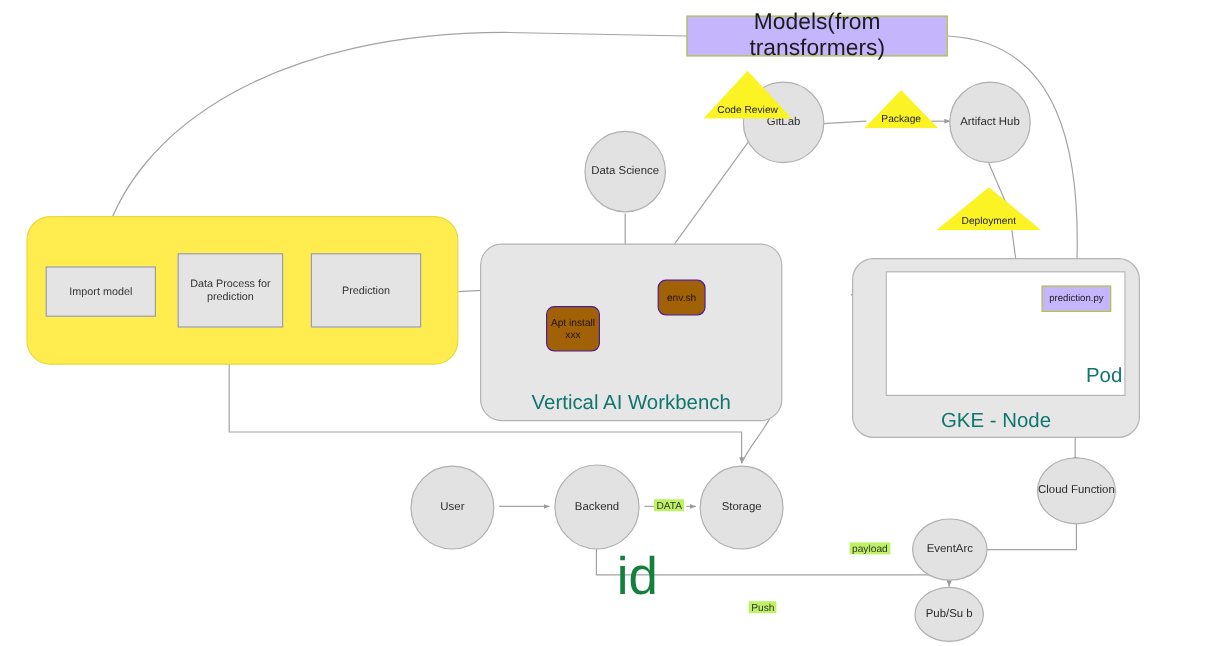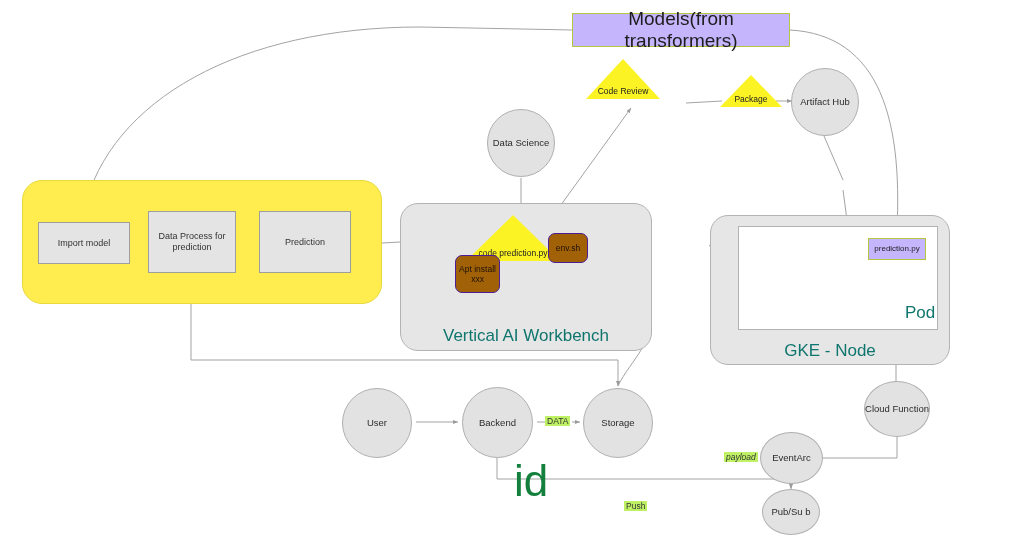--- a/index.html
+++ b/index.html
@@ -105,50 +105,51 @@
   <div class="node olive models-title" style="left:572px;top:13px;width:218px;height:34px;">Models(from transformers)</div>
 
   <div class="node yellowbox" style="left:22px;top:180px;width:360px;height:124px;"></div>
   <div class="node greyrect" style="left:38px;top:222px;width:92px;height:42px;">Import model</div>
   <div class="node greyrect" style="left:259px;top:211px;width:92px;height:62px;">Prediction</div>
   <div class="node greyrect" style="left:148px;top:211px;width:88px;height:62px;">Data Process for prediction</div>
 
   <div class="node container-round" style="left:400px;top:203px;width:252px;height:148px;"></div>
   <div class="container-label" style="left:400px;top:326px;width:252px;text-align:center;">Vertical AI Workbench</div>
 
-  <div class="tri" style="left:466px;top:215px;width:94px;height:46px;">
-    <div class="tri-shape"></div>
-    <div class="tri-label">code prediction.py</div>
-  </div>
 
   <div class="node redbox" style="left:548px;top:233px;width:40px;height:30px;">env.sh</div>
   <div class="node redbox" style="left:455px;top:255px;width:45px;height:38px;">Apt install xxx</div>
 
   <div class="node container-round" style="left:710px;top:215px;width:240px;height:150px;"></div>
   <div class="container-label" style="left:710px;top:341px;width:240px;text-align:center;">GKE - Node</div>
   <div class="node innerbox" style="left:738px;top:226px;width:200px;height:104px;"></div>
   <div class="container-label" style="left:905px;top:303px;">Pod</div>
   <div class="node olive predpy" style="left:868px;top:238px;width:58px;height:22px;">prediction.py</div>
 
   <div class="node circle" style="left:487px;top:109px;width:68px;height:68px;">Data Science</div>
+  <div class="node circle" style="left:619px;top:68px;width:68px;height:68px;">GitLab</div>
   <div class="node circle" style="left:791px;top:68px;width:68px;height:68px;">Artifact Hub</div>
   <div class="node circle" style="left:342px;top:388px;width:70px;height:70px;">User</div>
   <div class="node circle" style="left:583px;top:388px;width:70px;height:70px;">Storage</div>
   <div class="node circle" style="left:462px;top:387px;width:71px;height:71px;">Backend</div>
   <div class="node circle" style="left:864px;top:381px;width:66px;height:56px;">Cloud Function</div>
   <div class="node circle" style="left:760px;top:432px;width:63px;height:52px;">EventArc</div>
   <div class="node circle" style="left:762px;top:489px;width:58px;height:46px;">Pub/Su b</div>
 
   <div class="tri" style="left:586px;top:59px;width:74px;height:40px;">
     <div class="tri-shape"></div>
     <div class="tri-label">Code Review</div>
   </div>
   <div class="tri" style="left:720px;top:75px;width:62px;height:32px;">
     <div class="tri-shape"></div>
     <div class="tri-label">Package</div>
   </div>
+  <div class="tri" style="left:780px;top:156px;width:88px;height:36px;">
+    <div class="tri-shape"></div>
+    <div class="tri-label">Deployment</div>
+  </div>
 
   <div class="edge-label" style="left:545px;top:416px;">DATA</div>
   <div class="edge-label" style="left:624px;top:473px;margin-top:28px;">Push</div>
-  <div class="edge-label" style="left:724px;top:452px;font-style:italic;">payload</div>
+  <div class="edge-label" style="left:708px;top:452px;">payload</div>
   <div class="bigid" style="left:514px;top:456px;">id</div>
 
 </div>
 
 </body></html>

